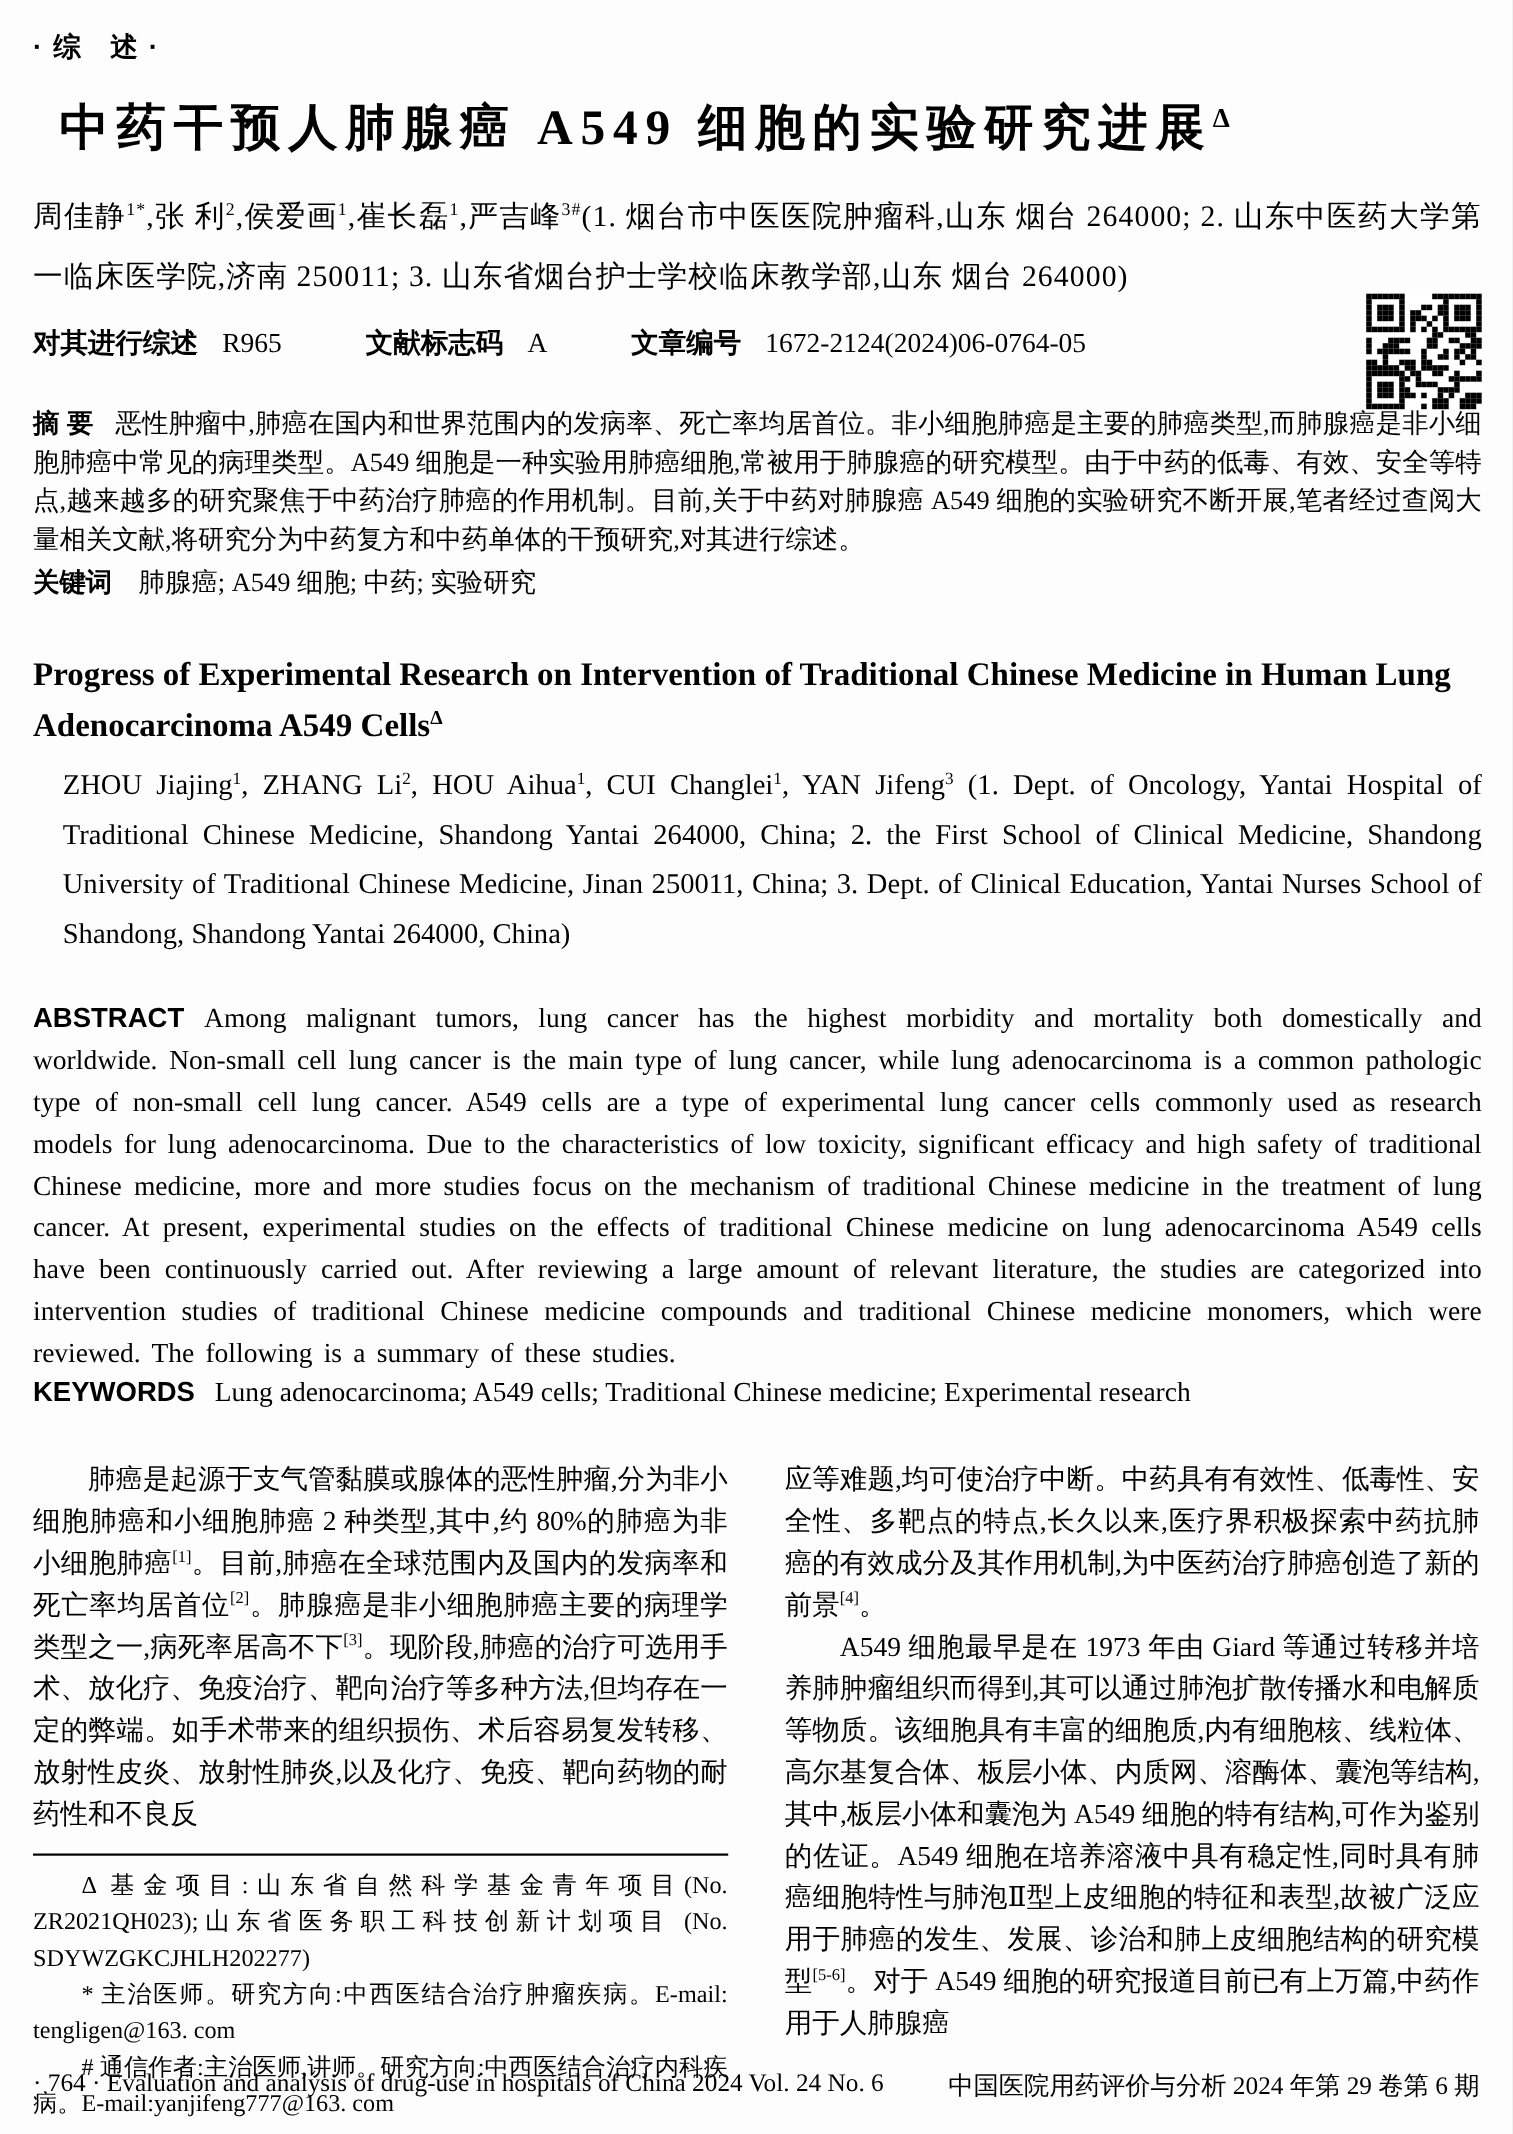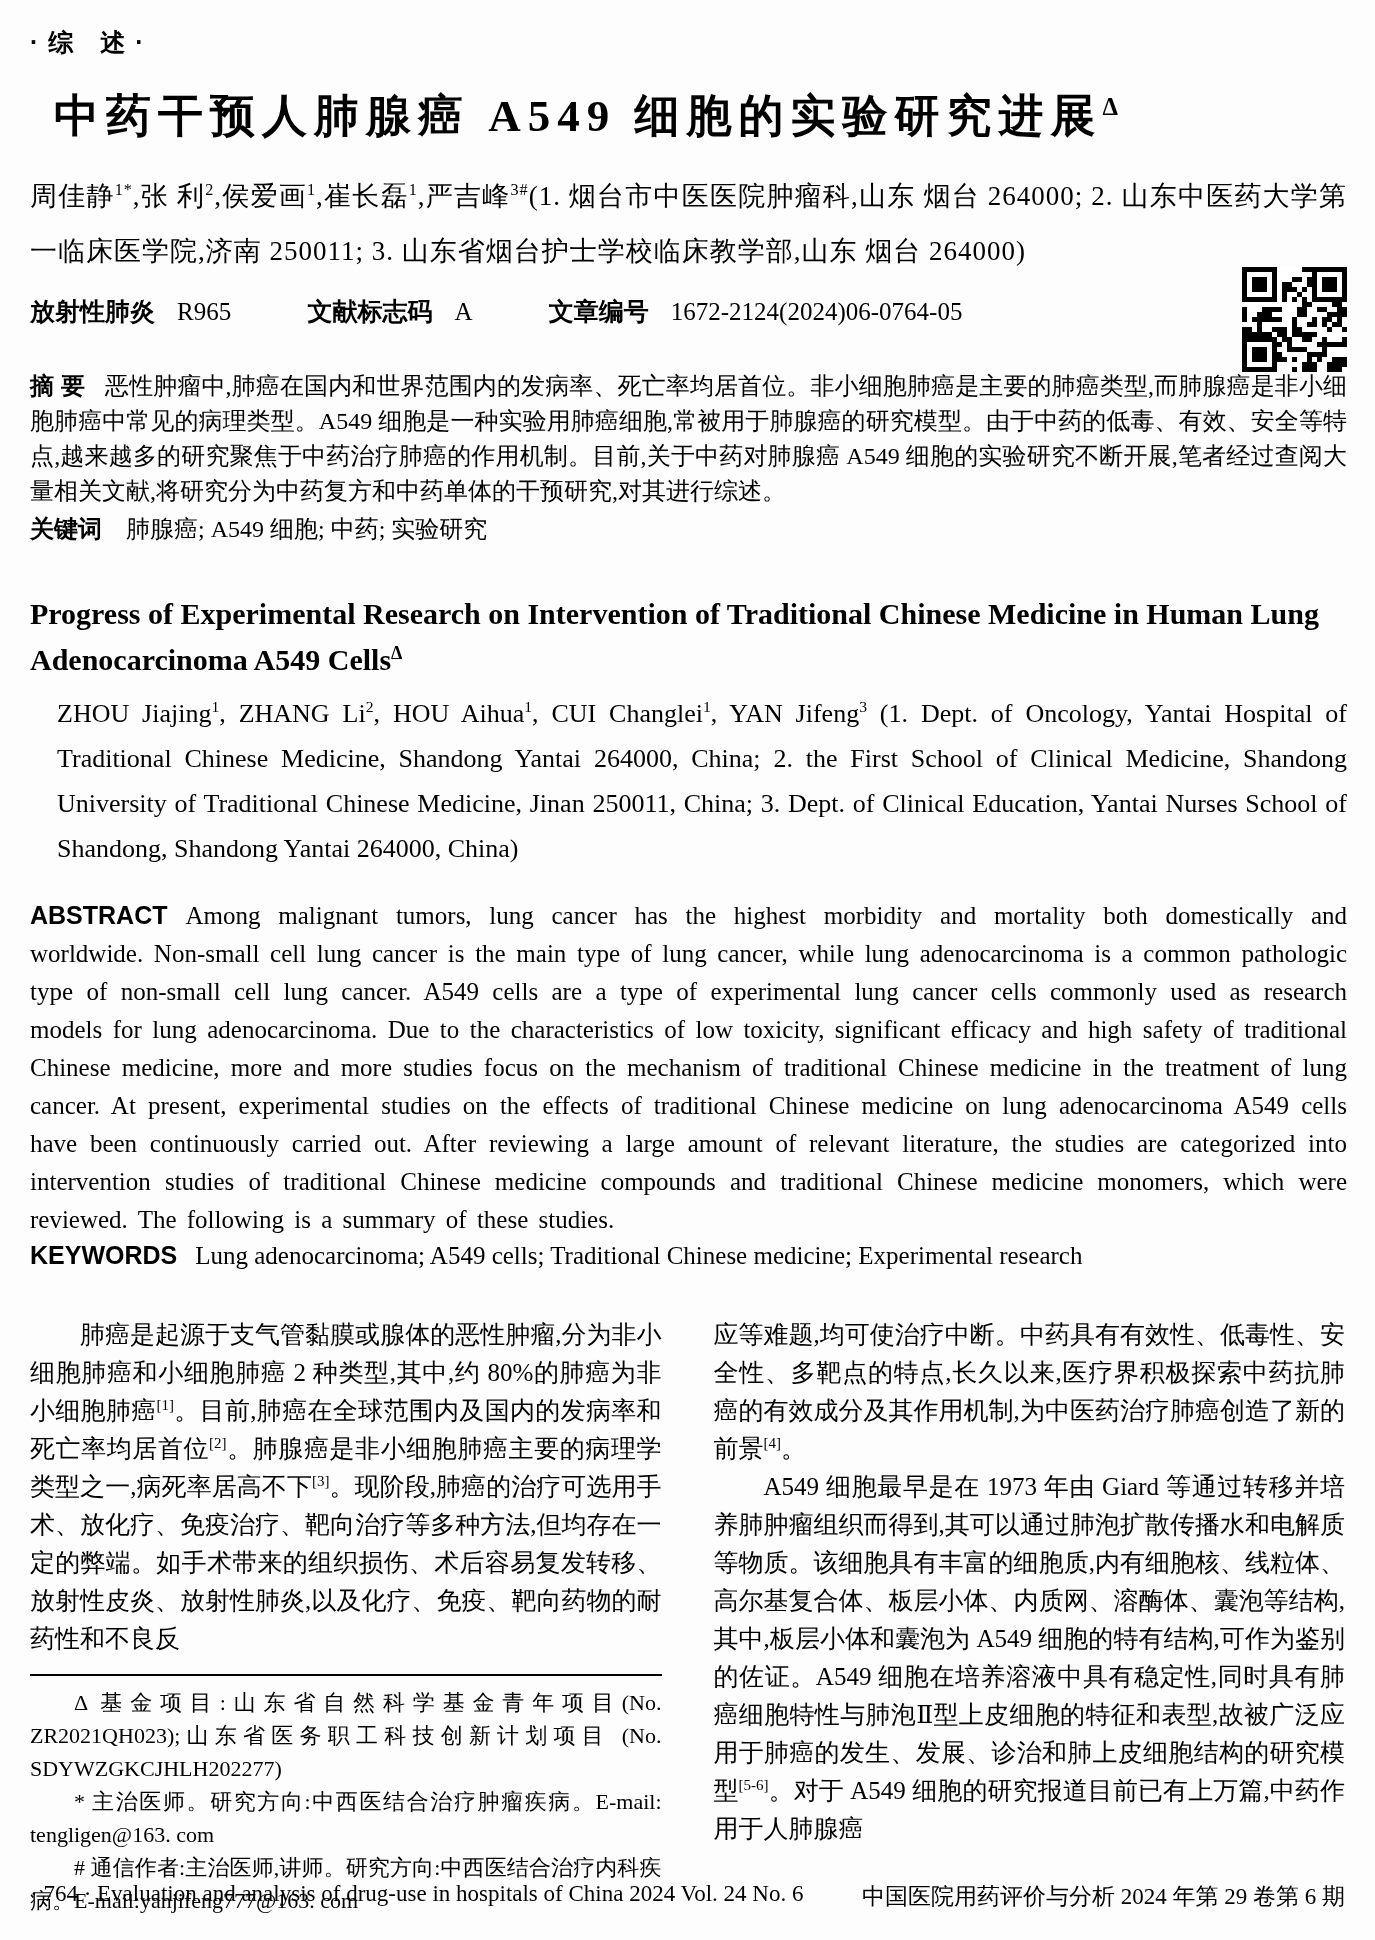--- a/index.html
+++ b/index.html
@@ -37,21 +37,21 @@
   .doi-row{margin-top:14px;font-size:25px;}
   .doi-row .doi-lbl{margin-right:18px;}
 
   .abstract-cn{margin-top:40px;font-size:24px;line-height:35px;text-align:justify;}
   .abstract-cn .lbl{margin-right:20px;margin-top:24px;}
   .keywords-cn{margin-top:4px;font-size:24px;}
   .keywords-cn .lbl{margin-right:24px;}
 
   .title-en{margin-top:46px;font-size:30px;font-weight:700;line-height:46px;}
   .authors-en{margin-top:8px;font-size:26px;line-height:45px;text-align:justify;margin-left:27px;}
-  .abstract-en{margin-top:25px;font-size:25px;line-height:38px;text-align:justify;word-spacing:4px;}
+  .abstract-en{margin-top:36px;font-size:25px;line-height:38px;text-align:justify;word-spacing:4px;}
   .abstract-en .lbl{margin-right:18px;word-spacing:0;}
   .keywords-en{margin-top:2px;font-size:25px;}
   .keywords-en .lbl{margin-right:18px;text-align:center;}
 
   .columns{margin-top:46px;display:flex;gap:52px;}
   .col{width:631.5px;font-size:25px;line-height:38px;text-align:justify;}
   .col p{margin:0;}
   .indent{text-indent:2em;}
   .fn-rule{border:none;border-top:2.5px solid #000;margin:16px 0 10px 0;width:100%;}
   .footnotes{font-size:22px;line-height:33px;text-align:justify;}
@@ -73,21 +73,21 @@
 
 <div class="page">
 
   <div class="section-label">·综  述·</div>
 
   <h1 class="title-cn">中药干预人肺腺癌 A549 细胞的实验研究进展<sup>Δ</sup></h1>
 
   <div class="authors-cn">周佳静<sup>1*</sup>,张  利<sup>2</sup>,侯爱画<sup>1</sup>,崔长磊<sup>1</sup>,严吉峰<sup>3#</sup>(1. 烟台市中医医院肿瘤科,山东 烟台  264000; 2. 山东中医药大学第一临床医学院,济南  250011; 3. 山东省烟台护士学校临床教学部,山东 烟台  264000)</div>
 
   <div class="meta-row">
-    <span class="meta-group"><span class="lbl">放射性肺炎</span><span>R965</span></span>
+    <span class="meta-group"><span class="lbl">对其进行综述</span><span>R965</span></span>
     <span class="meta-group"><span class="lbl">文献标志码</span><span>A</span></span>
     <span class="meta-group"><span class="lbl">文章编号</span><span>1672-2124(2024)06-0764-05</span></span>
   </div>
 
 
   <div class="qr">
       <i style="left: 0px; top: 0px;"></i>
       <i style="left: 5px; top: 0px;"></i>
       <i style="left: 10px; top: 0px;"></i>
       <i style="left: 15px; top: 0px;"></i>

